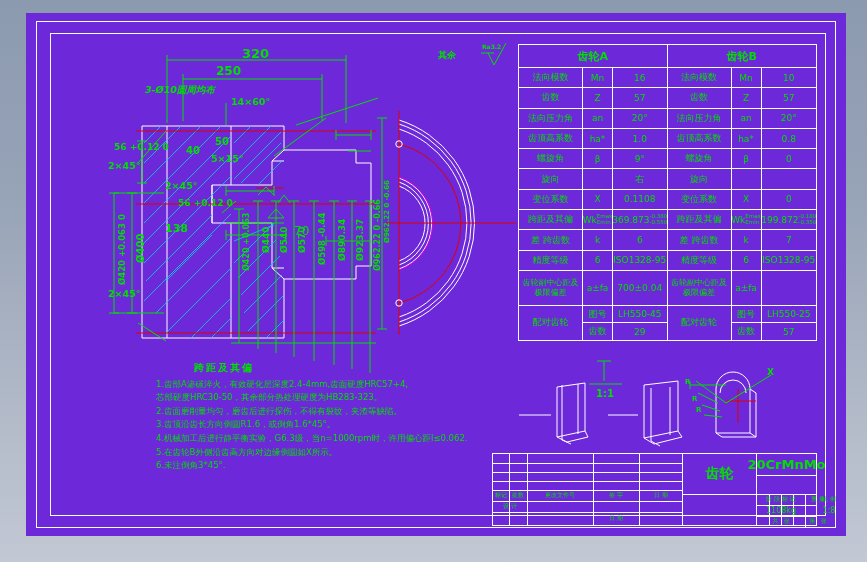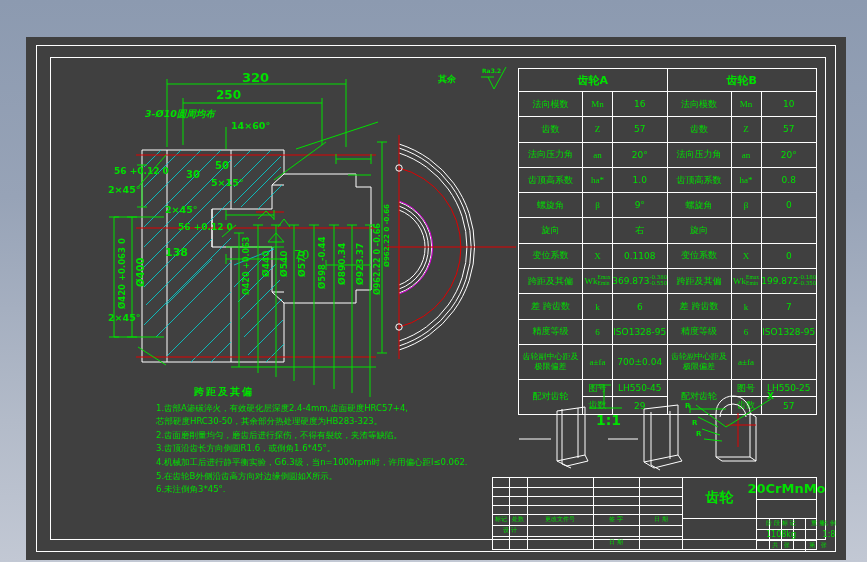--- a/index.html
+++ b/index.html
@@ -4,44 +4,44 @@
 <style>
   html,body{margin:0;padding:0;}
   body{
     width:867px;height:562px;overflow:hidden;
     background:linear-gradient(180deg,#8c9ab0 0%,#97a3b7 35%,#b3bbc9 75%,#c2c8d4 100%);
     font-family:"DejaVu Sans","Liberation Sans",sans-serif;
   }
   #root{position:absolute;left:0;top:0;width:867px;height:562px;}
 
   
-  .sheet{position:absolute;left:26px;top:13px;width:820px;height:523px;background:#404040;margin-top:24px;}
+  .sheet{position:absolute;left:26px;top:13px;width:820px;height:523px;background:#6d28d9;}
   .frame-outer{position:absolute;left:10px;top:8px;right:10px;bottom:8px;border:1.5px solid #fff;}
   .frame-inner{position:absolute;left:24px;top:20px;right:20px;bottom:20px;border:1.5px solid #fff;}
 
   
   .g{color:#00e000;}
   .txt{position:absolute;white-space:pre;line-height:1;font-family:"DejaVu Sans","Liberation Sans",sans-serif;}
   .vt{transform-origin:0 0;}
 
   
-  .ptable{position:absolute;left:492px;top:31px;width:299px;height:347px;
+  .ptable{position:absolute;left:492px;top:31px;width:299px;height:297px;
           border:1.2px solid #fff;box-sizing:border-box;display:flex;flex-direction:column;}
   .prow{display:flex;flex:1;border-bottom:1.2px solid #fff;}
   .prow:last-child{border-bottom:none;}
   .prow.hdr{flex:0 0 22px;}
   .prow.tall{flex:0 0 34px;}
   .prow.pair{flex:0 0 34px;}
   .half{display:flex;width:50%;box-sizing:border-box;border-right:1.2px solid #fff;}
   .half:last-child{border-right:none;}
   .c{box-sizing:border-box;border-right:1.2px solid #fff;display:flex;align-items:center;
      justify-content:center;color:#00e000;font-size:9px;text-align:center;overflow:hidden;}
   .c:last-child{border-right:none;}
   .c.n{flex:0 0 64px;}
-  .c.s{flex:0 0 30px;font-family:Liberation Serif, serif;}
+  .c.s{flex:0 0 30px;}
   .c.v{flex:1;}
   .c.hd{flex:1;font-size:11px;font-weight:bold;}
   .c.nb{border-right:none;}
   .stack{display:flex;flex-direction:column;flex:1;}
   .stack .sr{flex:1;display:flex;border-bottom:1.2px solid #fff;}
   .stack .sr:last-child{border-bottom:none;}
   .frac{display:inline-block;font-size:5.5px;line-height:1.05;vertical-align:middle;text-align:left;}
 
   
   .tblock{position:absolute;left:466px;top:440px;width:325px;height:73px;
@@ -150,21 +150,21 @@
       <path d="M252 190 L258 182 L264 190"></path>
       <path d="M242 205 L250 196 L258 205 M242 205 L258 205"></path>
     </g>
   </svg>
 
   <div class="txt g" style="left:216px;top:34px;font-size:13px;font-weight:bold;">320</div>
   <div class="txt g" style="left:190px;top:52px;font-size:12px;font-weight:bold;">250</div>
   <div class="txt g" style="left:119px;top:72px;font-size:9.5px;font-weight:bold;font-style:italic;">3-Ø10圆周均布</div>
   <div class="txt g" style="left:205px;top:84px;font-size:9.5px;font-weight:bold;">14×60°</div>
   <div class="txt g" style="left:189px;top:124px;font-size:10px;font-weight:bold;">50</div>
-  <div class="txt g" style="left:160px;top:133px;font-size:10px;font-weight:bold;">30</div>
+  <div class="txt g" style="left:160px;top:133px;font-size:10px;font-weight:bold;">40</div>
   <div class="txt g" style="left:185px;top:141px;font-size:9.5px;font-weight:bold;">5×15°</div>
 
   <div class="txt g" style="left:88px;top:130px;font-size:9px;font-weight:bold;">56 +0.12 0</div>
   <div class="txt g" style="left:82px;top:148px;font-size:9.5px;font-weight:bold;">2×45°</div>
   <div class="txt g" style="left:82px;top:276px;font-size:9.5px;font-weight:bold;">2×45°</div>
   <div class="txt g vt" style="left:92px;top:272px;font-size:8.5px;font-weight:bold;transform:rotate(-90deg);">Ø420 +0.063 0</div>
   <div class="txt g vt" style="left:110px;top:250px;font-size:10px;font-weight:bold;transform:rotate(-90deg);">Ø400</div>
 
   <div class="txt g" style="left:139px;top:168px;font-size:9.5px;font-weight:bold;">2×45°</div>
   <div class="txt g" style="left:152px;top:186px;font-size:9px;font-weight:bold;">56 +0.12 0</div>
@@ -461,21 +461,21 @@
     </g>
     <g class="lg">
       <path d="M670 368 L700 390"></path>
       <path d="M672 380 L692 390"></path>
       <path d="M676 392 L694 398"></path>
       <path d="M678 402 L696 404"></path>
       <path d="M700 390 L745 362"></path>
       <path d="M664 372 L700 372 M664 368 L664 376"></path>
     </g>
   </svg>
-  <div class="txt g" style="left:570px;top:376px;font-size:14px;font-weight:bold;">1:1</div>
+  <div class="txt g" style="left:570px;top:376px;font-size:10px;font-weight:bold;">1:1</div>
   <div class="txt g" style="left:741px;top:355px;font-size:9px;font-weight:bold;">X</div>
   <div class="txt g" style="left:659px;top:366px;font-size:7px;font-weight:bold;">R</div>
   <div class="txt g" style="left:666px;top:383px;font-size:7px;font-weight:bold;">R</div>
   <div class="txt g" style="left:670px;top:394px;font-size:7px;font-weight:bold;">R</div>
 
   <div class="tblock">
     <div class="tb-l">
       <div class="hl" style="top:9px;"></div>
       <div class="hl" style="top:18px;"></div>
       <div class="hl" style="top:27px;"></div>

